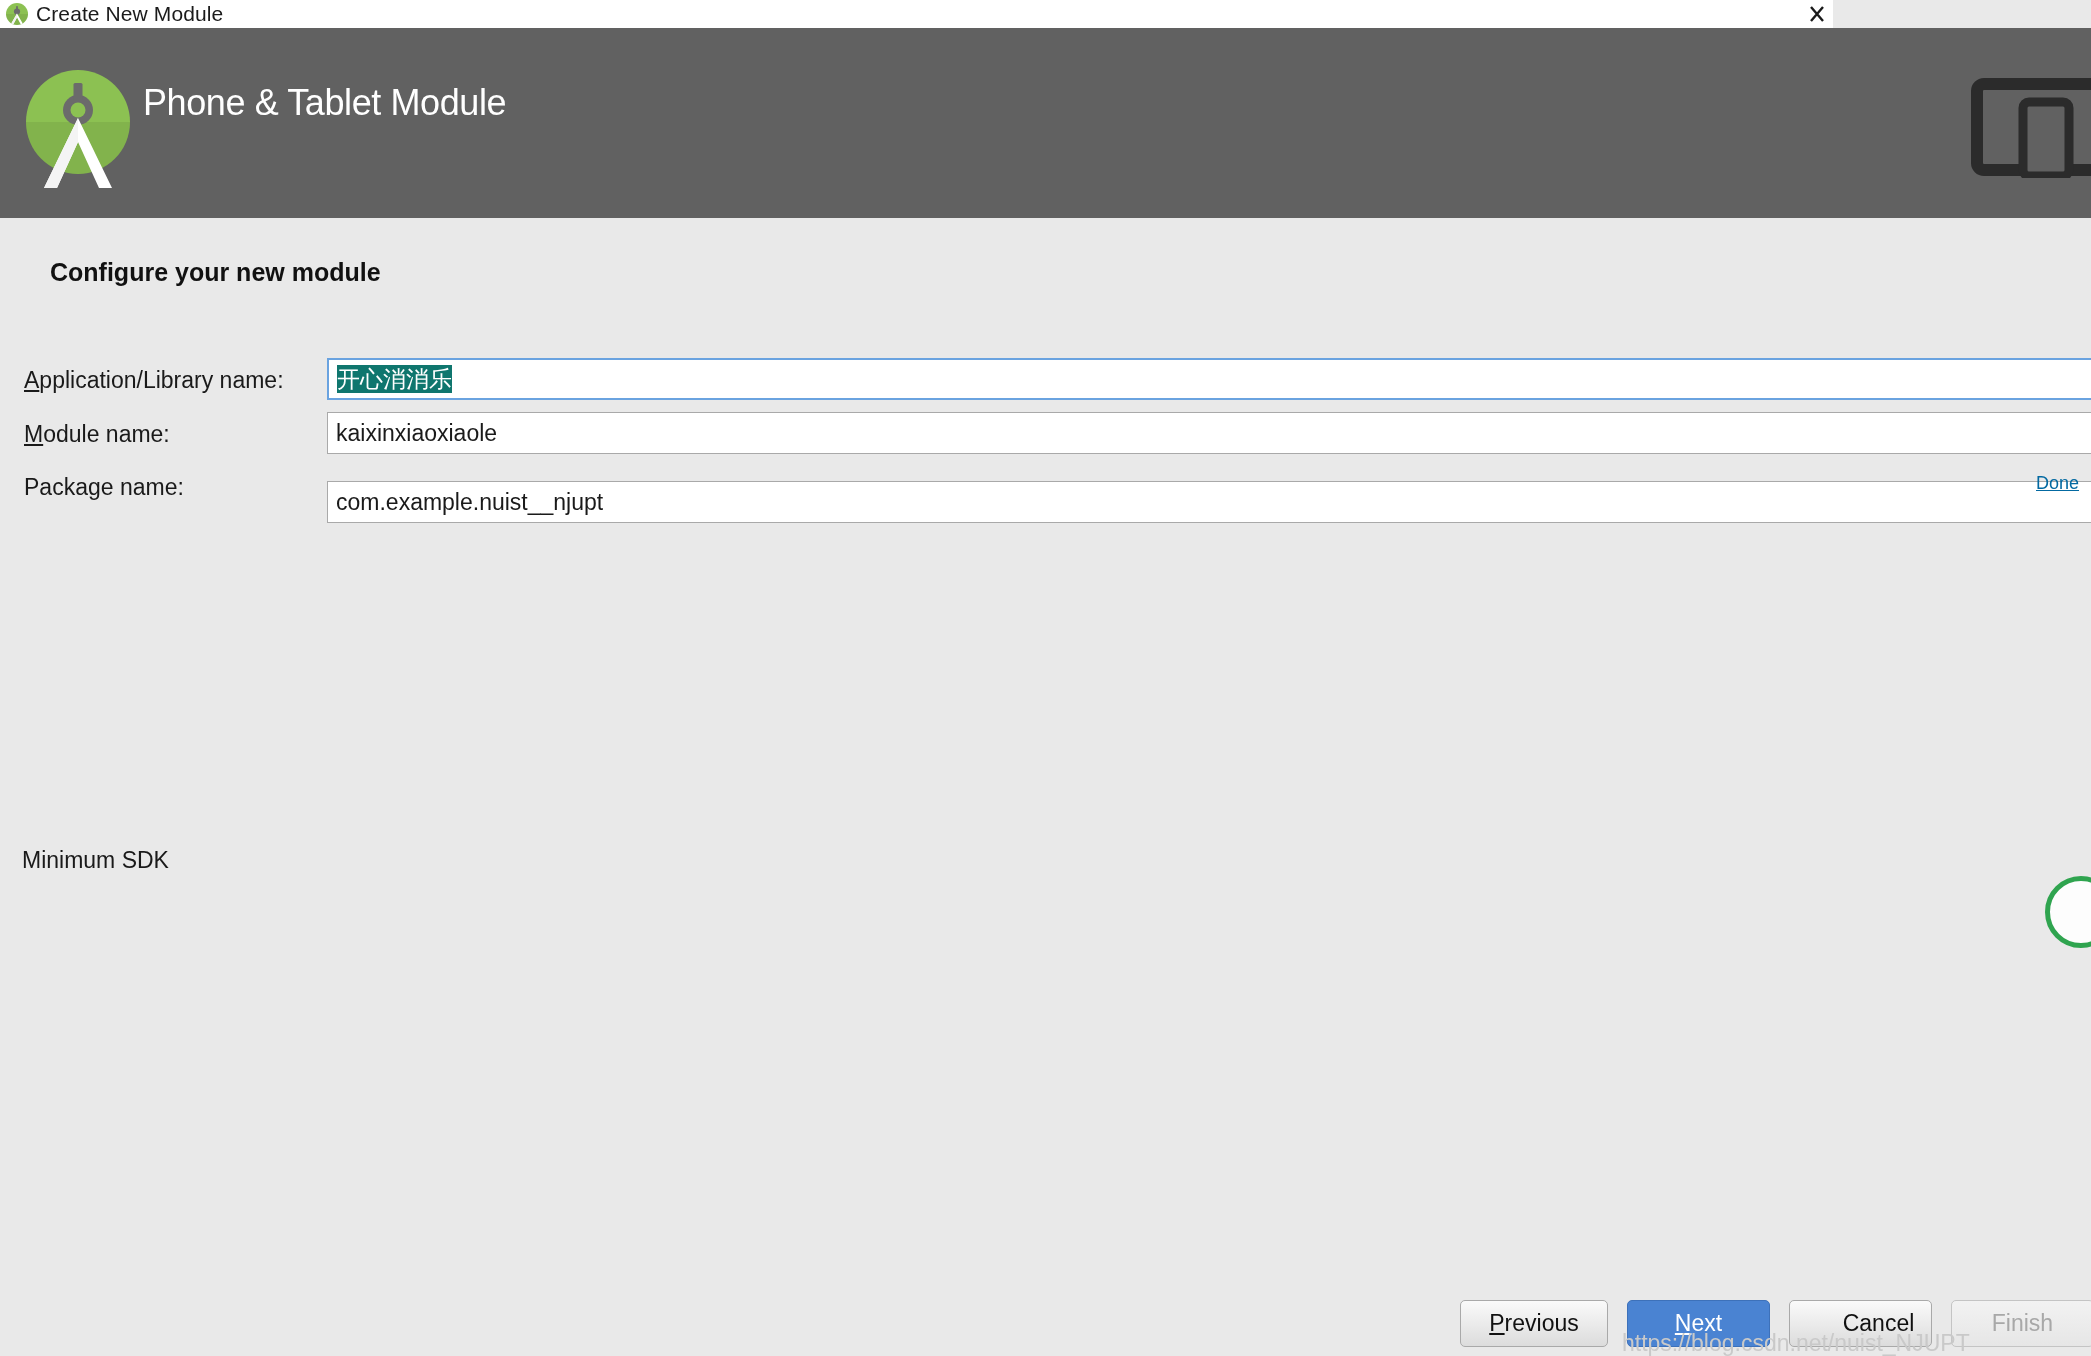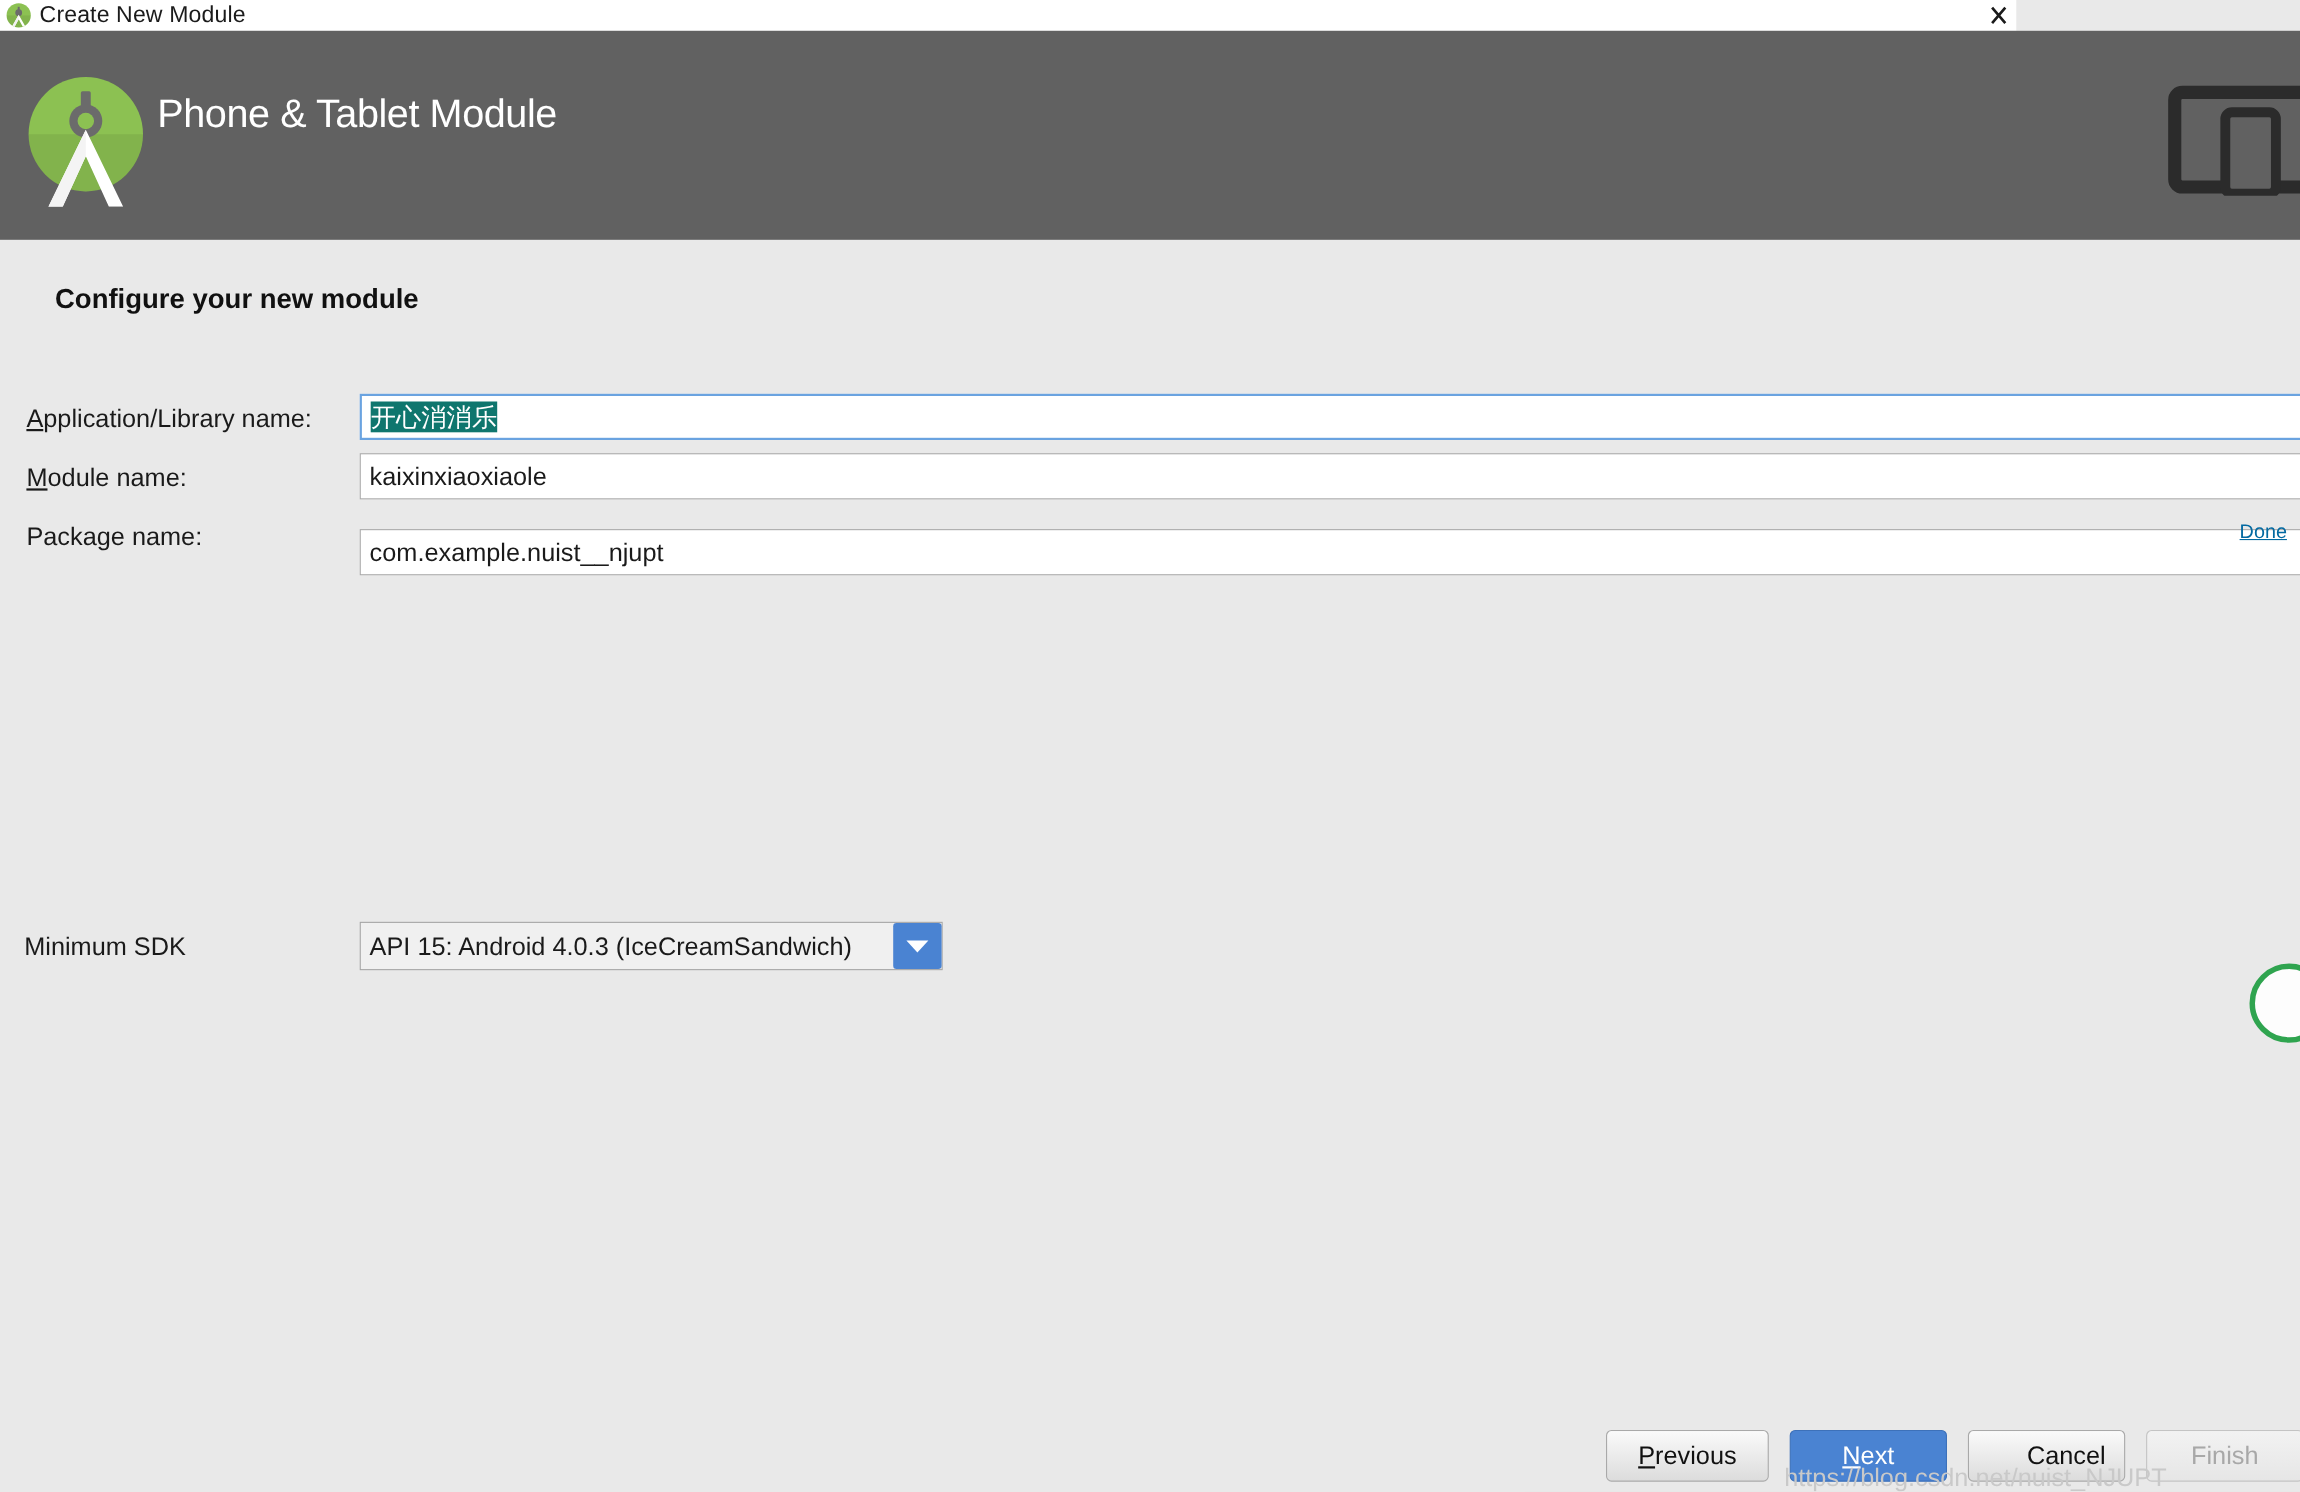--- a/index.html
+++ b/index.html
@@ -349,26 +349,20 @@
     <div class="text-field" style="top:0; width:1790px;">kaixinxiaoxiaole</div>
   </div>
 
   <div class="form-row" style="top:465px;">
     <div class="form-label"><span>Package name:</span></div>
     <div class="text-field" style="top:16px; width:2004px;">com.example.nuist__njupt</div>
     <a class="done-link" style="left:2036px; top:8px;">Done</a>
   </div>
 
   <div class="sdk-label">Minimum SDK</div>
-  <div class="combo">
-    <div class="combo-value">API 15: Android 4.0.3 (IceCreamSandwich)</div>
-    <div class="combo-arrow">
-        <div class="tri"></div>
-      </div>
-  </div>
 
   <div class="green-ring"></div>
 
   <div class="btn btn-default" style="left:1460px; width:148px;">
       <u>P</u>
       <span>revious</span>
     </div>
   <div class="btn btn-primary" style="left:1627px; width:143px;">
       <u>N</u>
       <span>ext</span>

